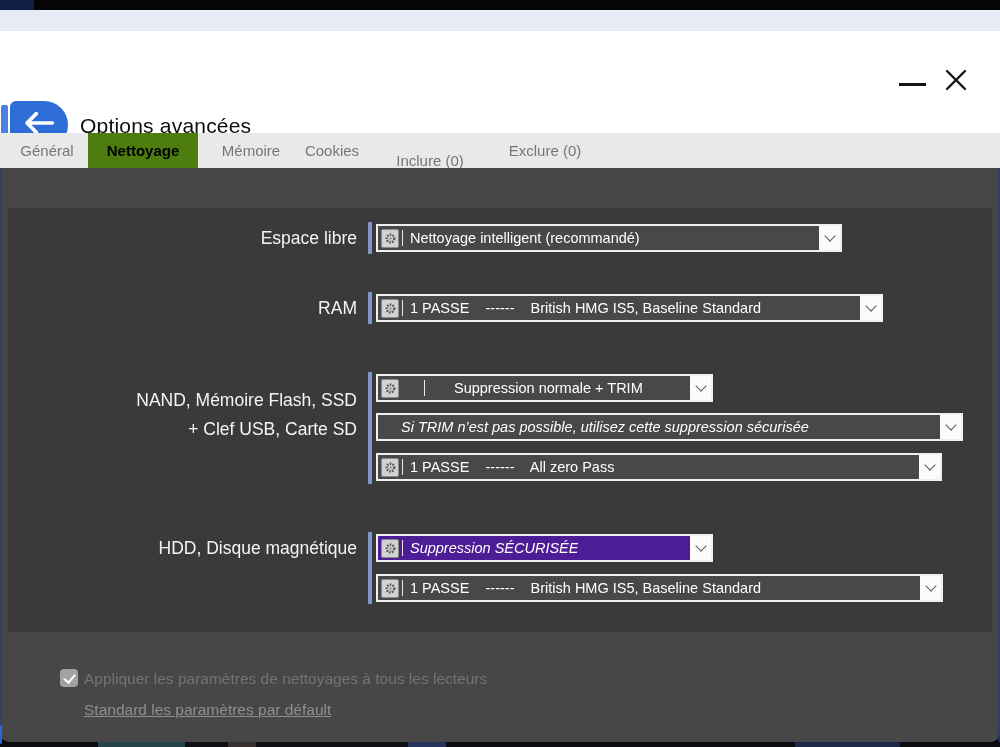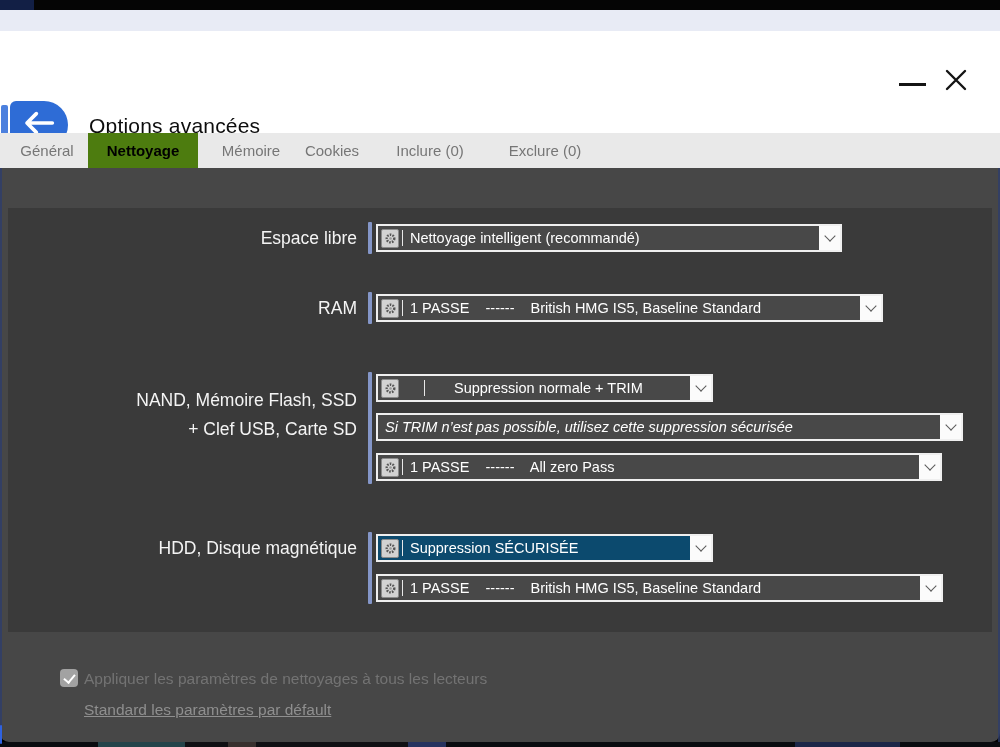--- a/index.html
+++ b/index.html
@@ -8,56 +8,56 @@
 
   
   .top-strip{position:absolute;left:0;top:0;width:1000px;height:10px;background:#050505;}
   .top-strip .blue-notch{position:absolute;left:0;top:0;width:34px;height:10px;background:#121f45;}
   .lavender-strip{position:absolute;left:0;top:10px;width:1000px;height:21px;background:#e8ebf5;}
   .header{position:absolute;left:0;top:31px;width:1000px;height:102px;background:#ffffff;}
 
   .back-bar{position:absolute;left:1px;top:74px;width:7px;height:41px;background:#4c80de;border-radius:2px;}
   .back-btn{position:absolute;left:10px;top:70px;width:58px;height:48px;background:#2e6cd6;
             border-radius:6px 24px 24px 6px;cursor:pointer;display:flex;align-items:center;justify-content:center;}
-  .page-title{position:absolute;left:80px;top:83px;font-size:21px;color:#0d0d0d;letter-spacing:.2px;margin-left:9px;}
+  .page-title{position:absolute;left:80px;top:83px;font-size:21px;color:#0d0d0d;letter-spacing:.2px;}
 
   .min-btn{position:absolute;left:893px;top:40px;width:38px;height:26px;display:flex;align-items:center;justify-content:center;cursor:pointer;}
   .min-glyph{width:27px;height:3px;background:#141414;}
   .close-btn{position:absolute;left:936px;top:34px;width:40px;height:34px;display:flex;align-items:center;justify-content:center;cursor:pointer;}
 
   
   .tabbar{position:absolute;left:0;top:133px;width:1000px;height:35px;background:#e9e9e9;}
   .tab{position:absolute;top:0;height:35px;line-height:35px;text-align:center;font-size:15px;color:#767676;cursor:pointer;}
   .tab.active{background:#4d7c0f;color:#000;font-weight:bold;}
   .tab-general{left:4px;width:86px;}
   .tab-nettoyage{left:88px;width:110px;}
   .tab-memoire{left:205px;width:92px;}
   .tab-cookies{left:297px;width:70px;}
-  .tab-inclure{left:375px;width:110px;}
+  .tab-inclure{left:375px;width:110px;margin-top:10px;}
   .tab-exclure{left:490px;width:110px;}
 
   
   .content{position:absolute;left:0;top:168px;width:1000px;height:574px;background:#474747;
            border-radius:0 0 9px 9px;}
   .edge-line{position:absolute;top:168px;width:2px;height:574px;background:#2c3c6e;opacity:.75;}
   .edge-left{left:0;} .edge-right{left:998px;}
   .panel{position:absolute;left:8px;top:208px;width:984px;height:424px;background:#3a3a3a;}
 
   .row-label{position:absolute;left:100px;width:257px;text-align:right;color:#f4f4f4;
              font-size:17.5px;line-height:22px;}
   .accent-bar{position:absolute;left:368px;width:4px;background:#8496c8;border-radius:1px;}
 
   .dd{position:absolute;height:28px;box-sizing:border-box;border:2px solid #efefef;background:#484848;
       display:flex;align-items:center;padding:0 24px 0 3px;cursor:pointer;}
-  .dd.selected{background:#0c4a6e;}
+  .dd.selected{background:#4c1d95;font-style:italic;}
   .dd .icon-box{flex:0 0 18px;width:18px;height:19px;background:#d2d2d2;border:1px solid #8a8a8a;
       border-radius:2px;box-sizing:border-box;display:flex;align-items:center;justify-content:center;}
   .dd .sep{width:1px;height:16px;background:#e8e8e8;margin:0 7px 0 3px;}
   .dd .dd-text{color:#ffffff;font-size:14.5px;white-space:pre;overflow:hidden;}
-  .dd.italic .dd-text{font-style:italic;margin-left:4px;}
+  .dd.italic .dd-text{font-style:italic;margin-left:20px;}
   .chev-box{position:absolute;right:0;top:0;bottom:0;width:21px;background:#fbfbfb;
       display:flex;align-items:center;justify-content:center;}
   .chev{width:7px;height:7px;border-right:1.6px solid #5a5a5a;border-bottom:1.6px solid #5a5a5a;
       transform:rotate(45deg);margin-top:-4px;}
 
   
   .checkbox{position:absolute;left:60px;top:669px;width:18px;height:18px;background:#a2a2a2;
       border-radius:4px;cursor:pointer;display:flex;align-items:center;justify-content:center;}
   .checkbox .check{width:5px;height:9px;border-right:2px solid #fff;border-bottom:2px solid #fff;
       transform:rotate(40deg);margin-top:-2px;display:none;}

